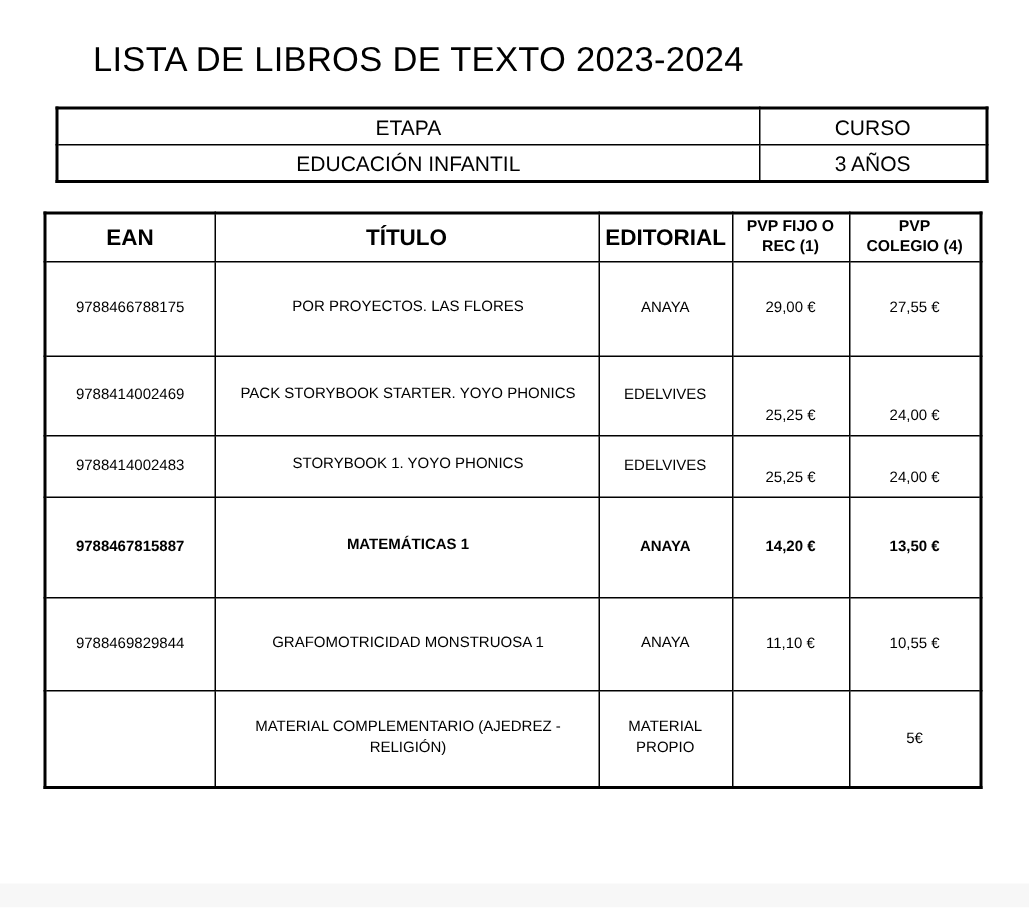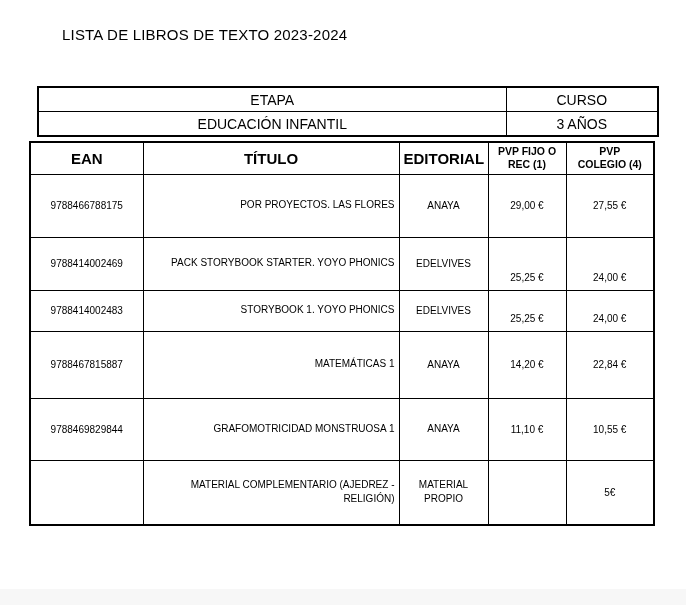--- a/index.html
+++ b/index.html
@@ -11,34 +11,33 @@
   }
   .page {
     position: relative;
     width: 686px; height: 605px;
     background: #ffffff;
     overflow: hidden;
   }
   .doc-title {
     position: absolute;
     left: 62px; top: 26px;
-    font-size: 15px;
+    font-size: 23px;
     font-weight: 500;
     letter-spacing: 0.2px;
     white-space: nowrap;
   }
   
   .info-table {
     position: absolute;
     left: 37px; top: 71px;
     width: 620px;
     border-collapse: collapse;
     table-layout: fixed;
     border: 2px solid #000;
-    margin-top: 15px;
   }
   .info-table td {
     border: 1.5px solid #000;
     text-align: center;
     vertical-align: middle;
     font-size: 14px;
     height: 23px;
     padding: 0 2px;
     overflow: hidden;
     white-space: nowrap;
@@ -61,34 +60,34 @@
     overflow: hidden;
   }
   .books-table th {
     font-weight: bold;
     font-size: 15px;
     white-space: pre-line;
     line-height: 1.3;
   }
   .books-table th.pvp-head { font-size: 10.5px; }
   .books-table td.cell-titulo {
-    text-align: right;
+    text-align: center;
     padding-left: 6px;
     line-height: 1.45;
   }
   .books-table td.cell-editorial { white-space: pre-line; line-height: 1.4; }
   .books-table td.price-bottom {
     vertical-align: bottom;
     padding-bottom: 7px;
   }
   tr.row-head   { height: 32px; }
   tr.row-h63    { height: 63px; }
   tr.row-h53    { height: 53px; }
   tr.row-h41    { height: 41px; padding-left: 23px; }
-  tr.row-h67    { height: 67px; }
+  tr.row-h67    { height: 67px; font-weight: bold; }
   tr.row-h62    { height: 62px; }
   tr.row-h65    { height: 65px; }
   .bottom-strip {
     position: absolute;
     left: 0; top: 589px;
     width: 686px; height: 16px;
     background: #f7f7f7;
   }
 </style>
 </head>
@@ -157,21 +156,21 @@
       <td class="cell-editorial">EDELVIVES</td>
       <td class="price-bottom">25,25 €</td>
       <td class="price-bottom">24,00 €</td>
     </tr>
 
     <tr class="row-h67">
       <td>9788467815887</td>
       <td class="cell-titulo">MATEMÁTICAS 1</td>
       <td class="cell-editorial">ANAYA</td>
       <td>14,20 €</td>
-      <td>22,84 €</td>
+      <td>13,50 €</td>
     </tr>
 
     <tr class="row-h62">
       <td>9788469829844</td>
       <td class="cell-titulo">GRAFOMOTRICIDAD MONSTRUOSA 1</td>
       <td class="cell-editorial">ANAYA</td>
       <td>11,10 €</td>
       <td>10,55 €</td>
     </tr>
 

